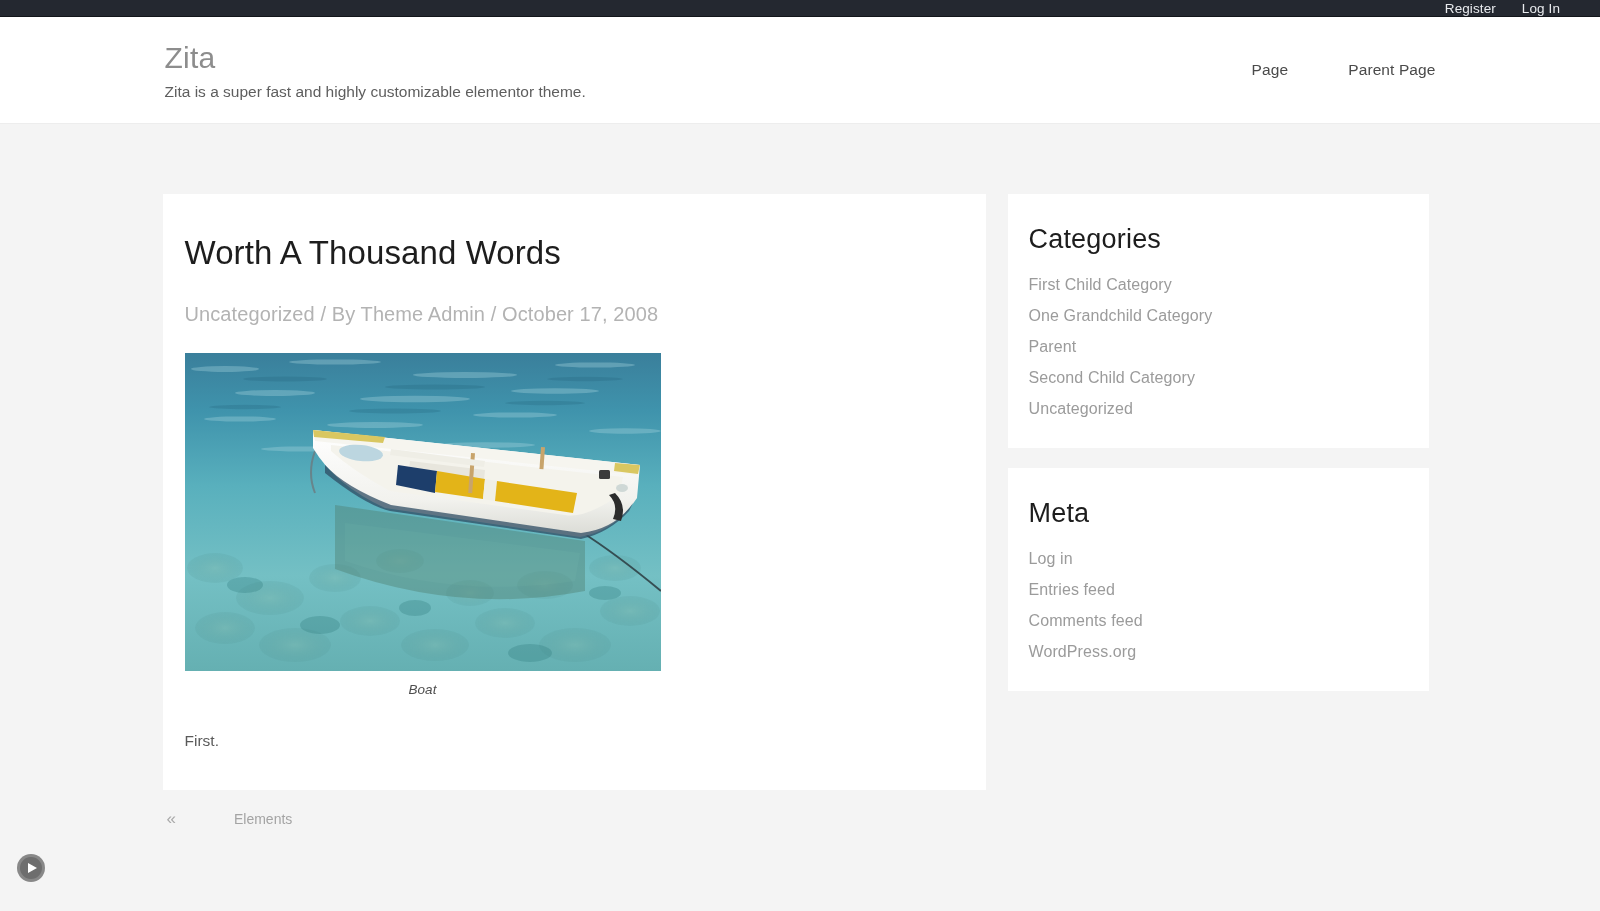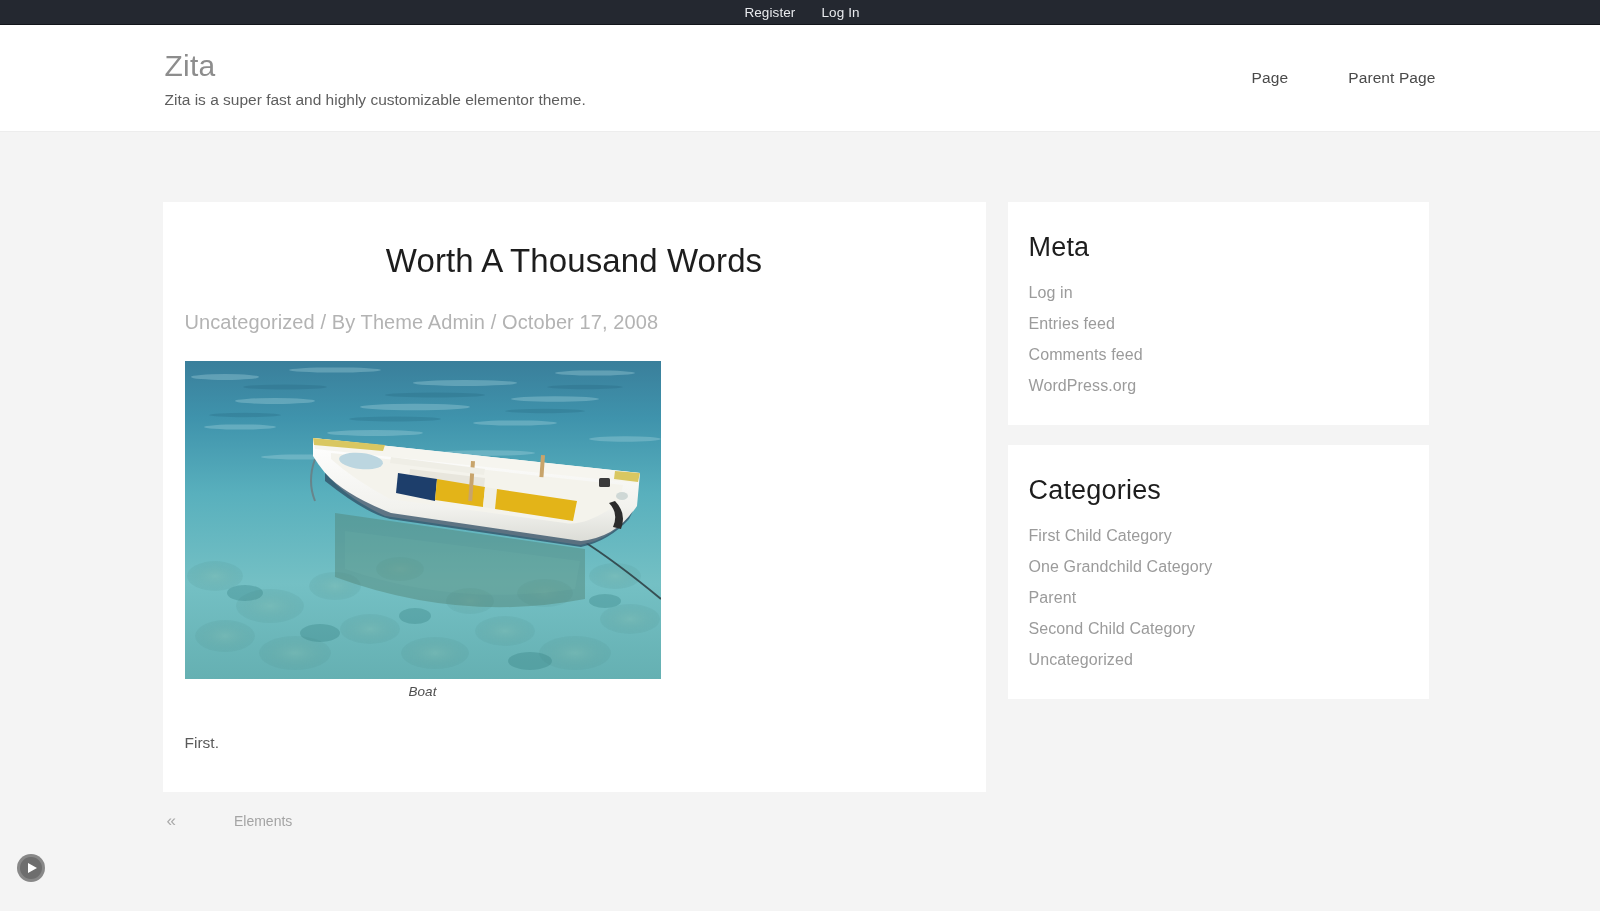--- a/index.html
+++ b/index.html
@@ -10,27 +10,27 @@
   }
   body {
     font-family: "Liberation Sans", sans-serif;
     background: #f4f4f4;
     color: #5a5a5a;
     -webkit-font-smoothing: antialiased;
   }
 
   
   .topbar {
-    height: 25px;
+    height: 17px;
     background: #242830;
     border-bottom: 1px solid #12151a;
     display: flex;
     align-items: center;
-    justify-content: center;
-    padding-right: 22px;
+    justify-content: flex-end;
+    padding-right: 40px;
   }
   .topbar a {
     color: #e8eaed;
     font-size: 13.5px;
     text-decoration: none;
     margin-left: 26px;
     letter-spacing: .1px;
   }
 
   
@@ -89,41 +89,40 @@
   }
 
   
   .article { padding: 38px 22px 40px 22px; }
   .entry-title {
     font-size: 33px;
     font-weight: 400;
     color: #1d1d1d;
     line-height: 1.25;
     letter-spacing: .1px;
-    text-align: center;
   }
   .entry-meta {
     margin-top: 30px;
     font-size: 20px;
     color: #b3b3b3;
     letter-spacing: .1px;
   }
 
   .figure { margin-top: 27px; width: 476px; }
   .photo {
     width: 476px;
     height: 318px;
     display: block;
     position: relative;
     overflow: hidden;
     background: #3f8ca6;
   }
   .photo svg { display: block; width: 476px; height: 318px; }
   .figcaption {
-    margin-top: 5px;
+    margin-top: 11px;
     text-align: center;
     font-size: 13.5px;
     font-style: italic;
     color: #4f4f4f;
   }
   .entry-body {
     margin-top: 35px;
     font-size: 15.5px;
     color: #5a5a5a;
   }
@@ -332,38 +331,38 @@
 
     <nav class="post-nav">
       <span class="arrow">«</span>
       <a href="#">Elements</a>
     </nav>
   </main>
 
   <aside class="sidebar-col">
 
     <section class="card widget">
-      <h2 class="widget-title">Meta</h2>
-      <ul>
-        <li><a href="#">Log in</a></li>
-        <li><a href="#">Entries feed</a></li>
-        <li><a href="#">Comments feed</a></li>
-        <li><a href="#">WordPress.org</a></li>
-      </ul>
-    </section>
-
-    <section class="card widget">
       <h2 class="widget-title">Categories</h2>
       <ul>
         <li><a href="#">First Child Category</a></li>
         <li><a href="#">One Grandchild Category</a></li>
         <li><a href="#">Parent</a></li>
         <li><a href="#">Second Child Category</a></li>
         <li><a href="#">Uncategorized</a></li>
       </ul>
     </section>
 
+    <section class="card widget">
+      <h2 class="widget-title">Meta</h2>
+      <ul>
+        <li><a href="#">Log in</a></li>
+        <li><a href="#">Entries feed</a></li>
+        <li><a href="#">Comments feed</a></li>
+        <li><a href="#">WordPress.org</a></li>
+      </ul>
+    </section>
+
   </aside>
 </div>
 
 <div class="float-play">
   <span class="tri"></span>
 </div>
 
 </body></html>

